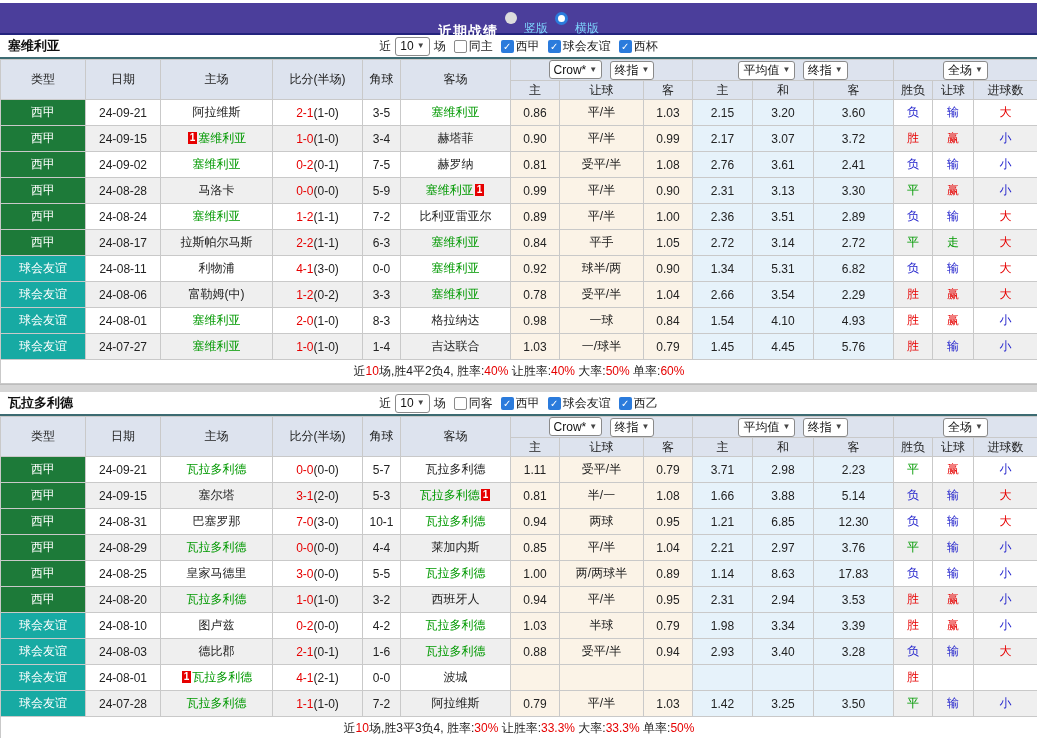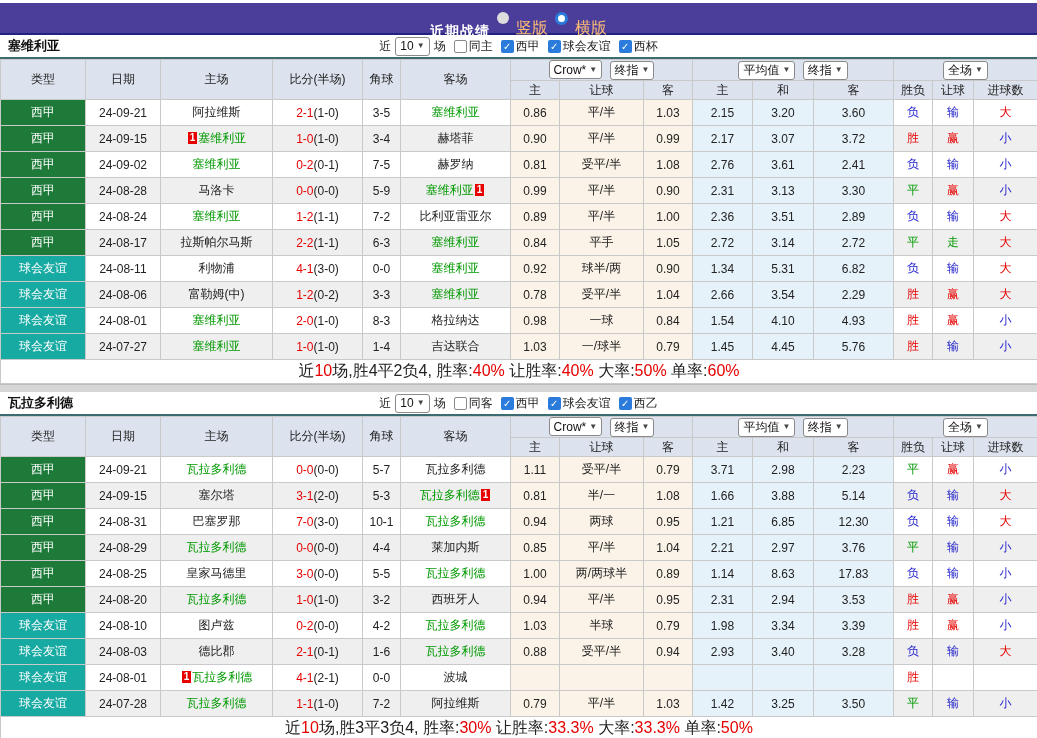--- a/index.html
+++ b/index.html
@@ -4,21 +4,21 @@
 <style>
   html,body{margin:0;padding:0;background:#fff;}
   body{width:1037px;font-family:"Liberation Sans","DejaVu Sans",sans-serif;color:#222;}
   .topstrip{height:3px;background:#fff;}
   .titlebar{height:30px;background:var(--titlebar_bg,#4b3e9b);border-bottom:2px solid var(--navy_line,#23237d);
     display:flex;align-items:center;justify-content:center;gap:7px;color:#fff;}
   .titlebar .title{font-size:14px;font-weight:bold;letter-spacing:1px;margin-top:28px;}
   .radio{display:inline-block;vertical-align:middle;border-radius:50%;box-sizing:border-box;}
   .radio.filled{width:12px;height:12px;background:#ddd;}
   .radio.ring{width:13px;height:13px;background:#fff;border:3px solid var(--checkbox_blue,#2b7bdc);}
-  .radio-label{font-size:16px;color:#fdba74;margin-top:21px;}
+  .radio-label{font-size:12px;color:#7dd3fc;margin-top:21px;}
   .section-head{height:22px;position:relative;display:flex;align-items:center;justify-content:center;
     border-bottom:2px solid #3c6b72;background:#fff;}
   .team-label{position:absolute;left:8px;font-weight:bold;font-size:13px;color:#111;}
   .filters{display:flex;align-items:center;gap:2px;font-size:12px;}
   .sel{display:inline-flex;align-items:center;gap:3px;border:1px solid #8a8a8a;border-radius:3px;background:#fff;
     padding:0 4px;height:17px;font-size:12px;color:#111;margin:0 2px;}
   .sel .chev{font-size:8px;color:#444;line-height:1;}
   .cb{width:13px;height:13px;display:inline-flex;align-items:center;justify-content:center;border-radius:2px;
     margin-left:6px;box-sizing:border-box;flex:none;}
   .cb.on{background:var(--checkbox_blue,#2b7bdc);color:#fff;font-size:10px;font-weight:bold;}
@@ -39,21 +39,21 @@
   td.c-avg{background:var(--avg_bg,#e6f2fa) !important;}
   .tname{color:#222;cursor:pointer;}
   .tname.green{color:var(--team_green,#009900);}
   .score{color:var(--score_red,#e60000);}
   .half{color:#222;}
   td.res.red{color:var(--result_red,#e60000);}
   td.res.blue{color:var(--result_blue,#2222cc);}
   td.res.green{color:var(--result_green,#009900);}
   .badge{display:inline-block;background:var(--score_red,#e60000);color:#fff;font-size:10px;line-height:12px;
     padding:0 2px;margin:0 1px;font-weight:bold;vertical-align:1px;}
-  tr.summary td{height:23px;background:#fff;font-size:16px;text-align:center;}
+  tr.summary td{height:23px;background:#fff;font-size:12px;text-align:center;}
   .seg-k{color:#222;}
   .seg-r{color:var(--score_red,#e60000);}
   .divider{height:8px;background:#d6d6d6;border-top:1px solid #bdbdbd;box-sizing:border-box;}
 </style>
 </head>
 <body>
 
 <div class="topstrip"></div>
 
 <div class="titlebar">

